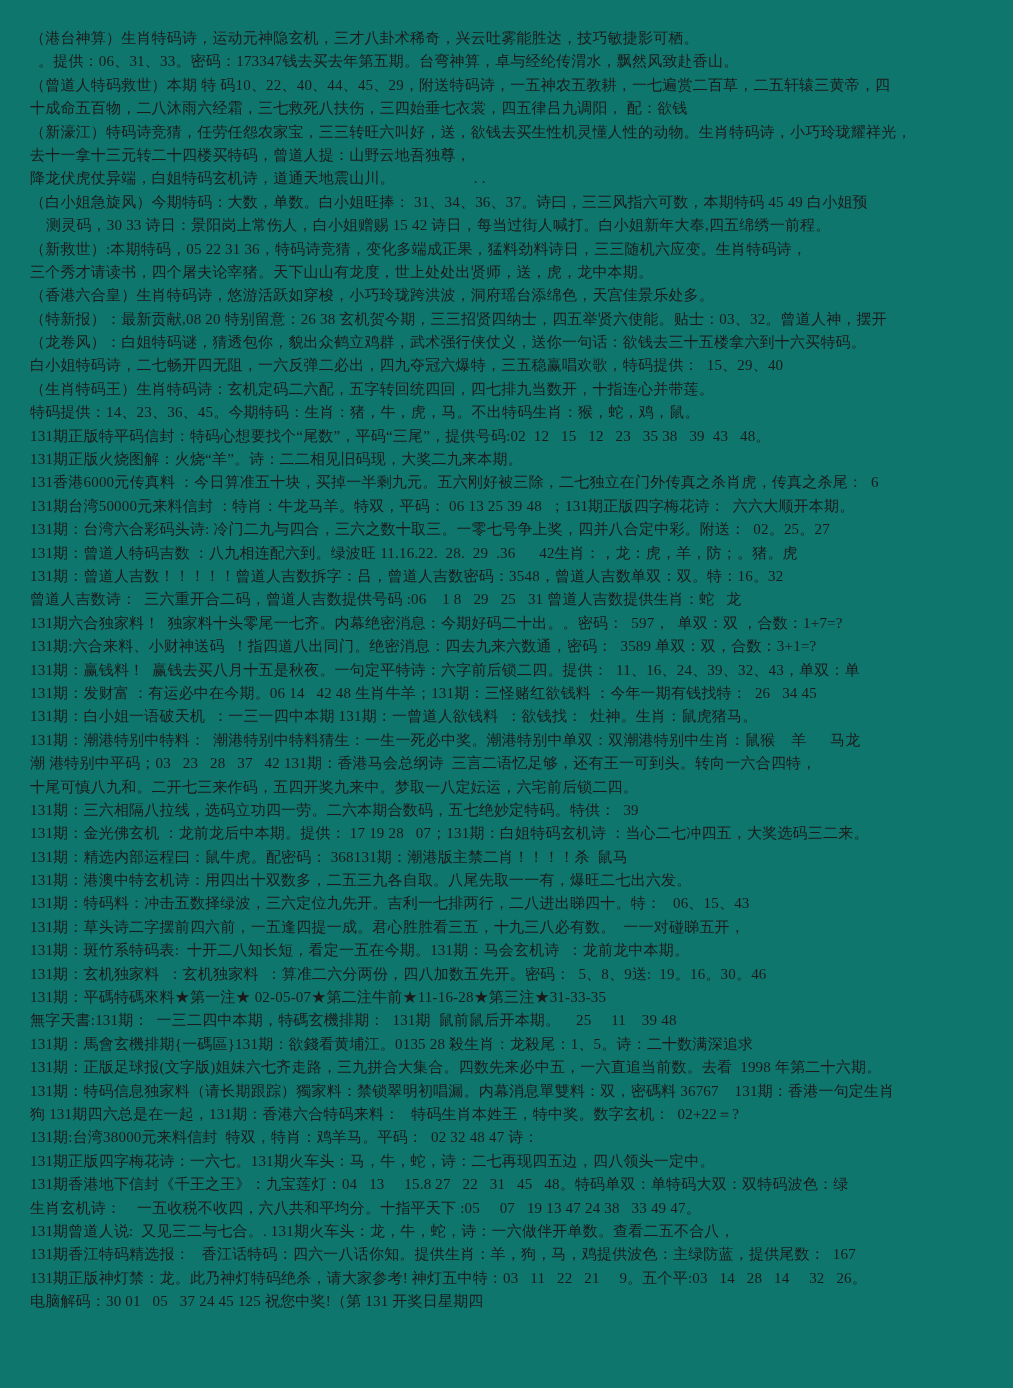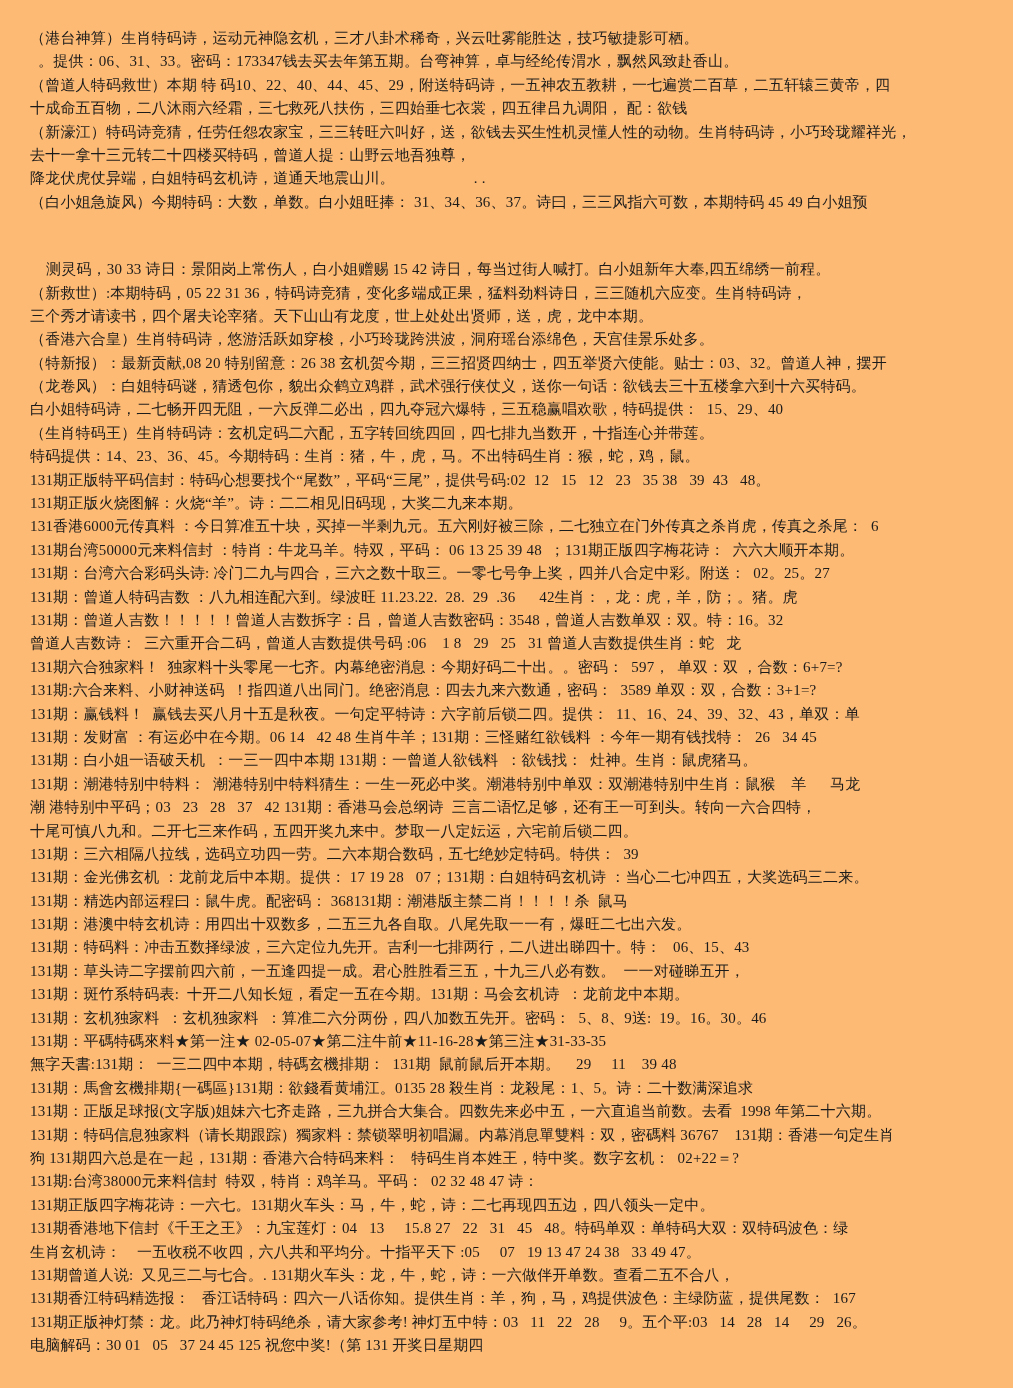--- a/index.html
+++ b/index.html
@@ -11,33 +11,33 @@
     width: 1013px;
     height: 1388px;
     overflow: hidden;
     font-family: "Liberation Serif", "DejaVu Serif", serif;
   }
   .page {
     box-sizing: border-box;
     width: 1013px;
     height: 1388px;
     padding: 27px 18px 10px 30px;
-    background: #fdba74;
+    background: #0f766e;
   }
   .line {
     white-space: pre;
     font-size: 15px;
     line-height: 23.4px;
     height: 23.4px;
     color: #1b1b1b;
     letter-spacing: 0.2px;
     overflow: hidden;
   }
   .ind-1 { padding-left: 8px; }
-  .ind-2 { padding-left: 16px; margin-top: 44px; }
+  .ind-2 { padding-left: 16px; }
 </style>
 </head>
 <body>
 
 <div class="page">
   <div class="line">（港台神算）生肖特码诗，运动元神隐玄机，三才八卦术稀奇，兴云吐雾能胜达，技巧敏捷影可栖。</div>
   <div class="line ind-1">。提供：06、31、33。密码：173347钱去买去年第五期。台弯神算，卓与经纶传渭水，飘然风致赴香山。</div>
   <div class="line">（曾道人特码救世）本期 特 码10、22、40、44、45、29，附送特码诗，一五神农五教耕，一七遍赏二百草，二五轩辕三黄帝，四</div>
   <div class="line">十成命五百物，二八沐雨六经霜，三七救死八扶伤，三四始垂七衣裳，四五律吕九调阳， 配：欲钱</div>
   <div class="line">（新濠江）特码诗竞猜，任劳任怨农家宝，三三转旺六叫好，送，欲钱去买生性机灵懂人性的动物。生肖特码诗，小巧玲珑耀祥光，</div>
@@ -51,46 +51,46 @@
   <div class="line">（特新报）：最新贡献,08 20 特别留意：26 38 玄机贺今期，三三招贤四纳士，四五举贤六使能。贴士：03、32。曾道人神，摆开</div>
   <div class="line">（龙卷风）：白姐特码谜，猜透包你，貌出众鹤立鸡群，武术强行侠仗义，送你一句话：欲钱去三十五楼拿六到十六买特码。</div>
   <div class="line">白小姐特码诗，二七畅开四无阻，一六反弹二必出，四九夺冠六爆特，三五稳赢唱欢歌，特码提供：  15、29、40</div>
   <div class="line">（生肖特码王）生肖特码诗：玄机定码二六配，五字转回统四回，四七排九当数开，十指连心并带莲。</div>
   <div class="line">特码提供：14、23、36、45。今期特码：生肖：猪，牛，虎，马。不出特码生肖：猴，蛇，鸡，鼠。</div>
   <div class="line">131期正版特平码信封：特码心想要找个“尾数”，平码“三尾”，提供号码:02  12   15   12   23   35 38   39  43   48。</div>
   <div class="line">131期正版火烧图解：火烧“羊”。诗：二二相见旧码现，大奖二九来本期。</div>
   <div class="line">131香港6000元传真料 ：今日算准五十块，买掉一半剩九元。五六刚好被三除，二七独立在门外传真之杀肖虎，传真之杀尾：  6</div>
   <div class="line">131期台湾50000元来料信封 ：特肖：牛龙马羊。特双，平码： 06 13 25 39 48  ；131期正版四字梅花诗：  六六大顺开本期。</div>
   <div class="line">131期：台湾六合彩码头诗: 冷门二九与四合，三六之数十取三。一零七号争上奖，四并八合定中彩。附送：  02。25。27</div>
-  <div class="line">131期：曾道人特码吉数 ：八九相连配六到。绿波旺 11.23.22.  28.  29  .36      42生肖：，龙：虎，羊，防；。猪。虎</div>
+  <div class="line">131期：曾道人特码吉数 ：八九相连配六到。绿波旺 11.16.22.  28.  29  .36      42生肖：，龙：虎，羊，防；。猪。虎</div>
   <div class="line">131期：曾道人吉数！！！！！曾道人吉数拆字：吕，曾道人吉数密码：3548，曾道人吉数单双：双。特：16。32</div>
   <div class="line">曾道人吉数诗：  三六重开合二码，曾道人吉数提供号码 :06    1 8   29   25   31 曾道人吉数提供生肖：蛇   龙</div>
-  <div class="line">131期六合独家料！  独家料十头零尾一七齐。内幕绝密消息：今期好码二十出。。密码：  597，  单双：双 ，合数：6+7=?</div>
+  <div class="line">131期六合独家料！  独家料十头零尾一七齐。内幕绝密消息：今期好码二十出。。密码：  597，  单双：双 ，合数：1+7=?</div>
   <div class="line">131期:六合来料、小财神送码  ！指四道八出同门。绝密消息：四去九来六数通，密码：  3589 单双：双，合数：3+1=?</div>
   <div class="line">131期：赢钱料！  赢钱去买八月十五是秋夜。一句定平特诗：六字前后锁二四。提供：  11、16、24、39、32、43，单双：单</div>
   <div class="line">131期：发财富 ：有运必中在今期。06 14   42 48 生肖牛羊；131期：三怪赌红欲钱料 ：今年一期有钱找特：  26   34 45</div>
   <div class="line">131期：白小姐一语破天机  ：一三一四中本期 131期：一曾道人欲钱料  ：欲钱找：  灶神。生肖：鼠虎猪马。</div>
   <div class="line">131期：潮港特别中特料：  潮港特别中特料猜生：一生一死必中奖。潮港特别中单双：双潮港特别中生肖：鼠猴    羊      马龙</div>
   <div class="line">潮 港特别中平码；03   23   28   37   42 131期：香港马会总纲诗  三言二语忆足够，还有王一可到头。转向一六合四特，</div>
   <div class="line">十尾可慎八九和。二开七三来作码，五四开奖九来中。梦取一八定妘运，六宅前后锁二四。</div>
   <div class="line">131期：三六相隔八拉线，选码立功四一劳。二六本期合数码，五七绝妙定特码。特供：  39</div>
   <div class="line">131期：金光佛玄机 ：龙前龙后中本期。提供： 17 19 28   07；131期：白姐特码玄机诗 ：当心二七冲四五，大奖选码三二来。</div>
   <div class="line">131期：精选内部运程曰：鼠牛虎。配密码： 368131期：潮港版主禁二肖！！！！杀  鼠马</div>
   <div class="line">131期：港澳中特玄机诗：用四出十双数多，二五三九各自取。八尾先取一一有，爆旺二七出六发。</div>
   <div class="line">131期：特码料：冲击五数择绿波，三六定位九先开。吉利一七排两行，二八进出睇四十。特：   06、15、43</div>
   <div class="line">131期：草头诗二字摆前四六前，一五逢四提一成。君心胜胜看三五，十九三八必有数。  一一对碰睇五开，</div>
   <div class="line">131期：斑竹系特码表:  十开二八知长短，看定一五在今期。131期：马会玄机诗  ：龙前龙中本期。</div>
   <div class="line">131期：玄机独家料  ：玄机独家料  ：算准二六分两份，四八加数五先开。密码：  5、8、9送:  19。16。30。46</div>
   <div class="line">131期：平碼特碼來料★第一注★ 02-05-07★第二注牛前★11-16-28★第三注★31-33-35</div>
-  <div class="line">無字天書:131期：  一三二四中本期，特碼玄機排期：  131期  鼠前鼠后开本期。    29     11    39 48</div>
+  <div class="line">無字天書:131期：  一三二四中本期，特碼玄機排期：  131期  鼠前鼠后开本期。    25     11    39 48</div>
   <div class="line">131期：馬會玄機排期{一碼區}131期：欲錢看黄埔江。0135 28 殺生肖：龙殺尾：1、5。诗：二十数满深追求</div>
   <div class="line">131期：正版足球报(文字版)姐妹六七齐走路，三九拼合大集合。四数先来必中五，一六直追当前数。去看  1998 年第二十六期。</div>
   <div class="line">131期：特码信息独家料（请长期跟踪）獨家料：禁锁翠明初唱漏。内幕消息單雙料：双，密碼料 36767    131期：香港一句定生肖</div>
   <div class="line">狗 131期四六总是在一起，131期：香港六合特码来料：   特码生肖本姓王，特中奖。数字玄机：  02+22＝?</div>
   <div class="line">131期:台湾38000元来料信封  特双，特肖：鸡羊马。平码：  02 32 48 47 诗：</div>
   <div class="line">131期正版四字梅花诗：一六七。131期火车头：马，牛，蛇，诗：二七再现四五边，四八领头一定中。</div>
   <div class="line">131期香港地下信封《千王之王》：九宝莲灯：04   13     15.8 27   22   31   45   48。特码单双：单特码大双：双特码波色：绿</div>
   <div class="line">生肖玄机诗：    一五收税不收四，六八共和平均分。十指平天下 :05     07   19 13 47 24 38   33 49 47。</div>
   <div class="line">131期曾道人说:  又见三二与七合。. 131期火车头：龙，牛，蛇，诗：一六做伴开单数。查看二五不合八，</div>
   <div class="line">131期香江特码精选报：   香江话特码：四六一八话你知。提供生肖：羊，狗，马，鸡提供波色：主绿防蓝，提供尾数：  167</div>
-  <div class="line">131期正版神灯禁：龙。此乃神灯特码绝杀，请大家参考! 神灯五中特：03   11   22   28     9。五个平:03   14   28   14     29   26。</div>
+  <div class="line">131期正版神灯禁：龙。此乃神灯特码绝杀，请大家参考! 神灯五中特：03   11   22   21     9。五个平:03   14   28   14     32   26。</div>
   <div class="line">电脑解码：30 01   05   37 24 45 125 祝您中奖!（第 131 开奖日星期四</div>
 </div>
 
 </body></html>

